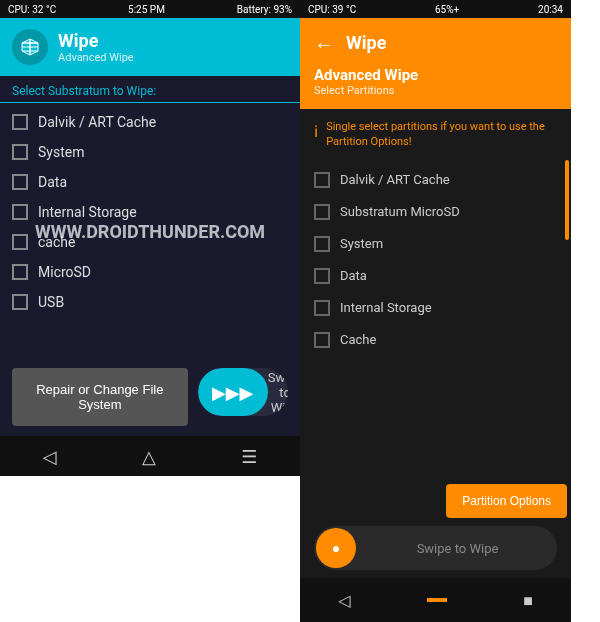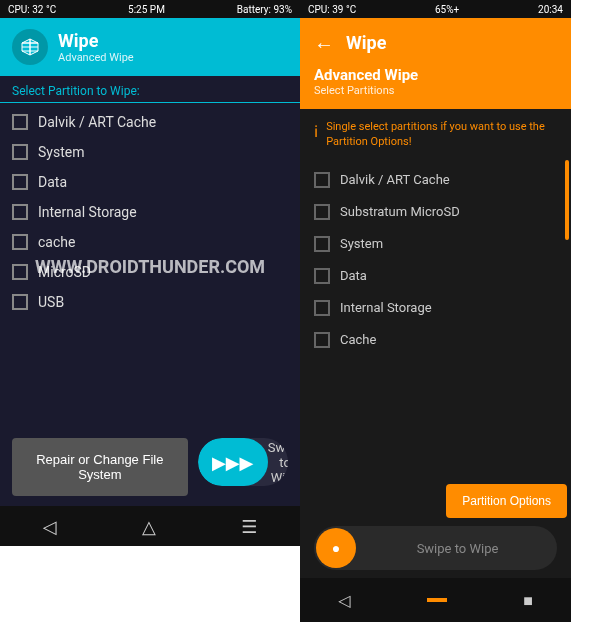--- a/index.html
+++ b/index.html
@@ -7,21 +7,21 @@
       width: 600px;
       height: 622px;
       display: flex;
       font-family: 'Roboto', Arial, sans-serif;
       overflow: hidden;
     }
 
     
     .left-panel {
       width: 300px;
-      height: 546px;
+      height: 476px;
       background: #1a1a2e;
       display: flex;
       flex-direction: column;
       overflow: hidden;
     }
 
     .left-status-bar {
       background: #111;
       color: #fff;
       font-size: 10px;
@@ -375,21 +375,21 @@
         <path d="M10 18 L26 18" stroke="#fff" stroke-width="1"></path>
         <path d="M10 22 L26 22" stroke="#fff" stroke-width="1"></path>
       </svg>
     </div>
     <div class="left-header-text">
       <h1>Wipe</h1>
       <p>Advanced Wipe</p>
     </div>
   </div>
 
-  <div class="partition-label">Select Partition to Wipe:</div>
+  <div class="partition-label">Select Substratum to Wipe:</div>
 
   <div class="partition-list watermark-container">
     <div class="watermark" style="top: 50%; transform: translateY(-50%);">WWW.DROIDTHUNDER.COM</div>
     <div class="partition-item">
       <div class="checkbox"></div>
       <span>Dalvik / ART Cache</span>
     </div>
     <div class="partition-item">
       <div class="checkbox"></div>
       <span>System</span>

